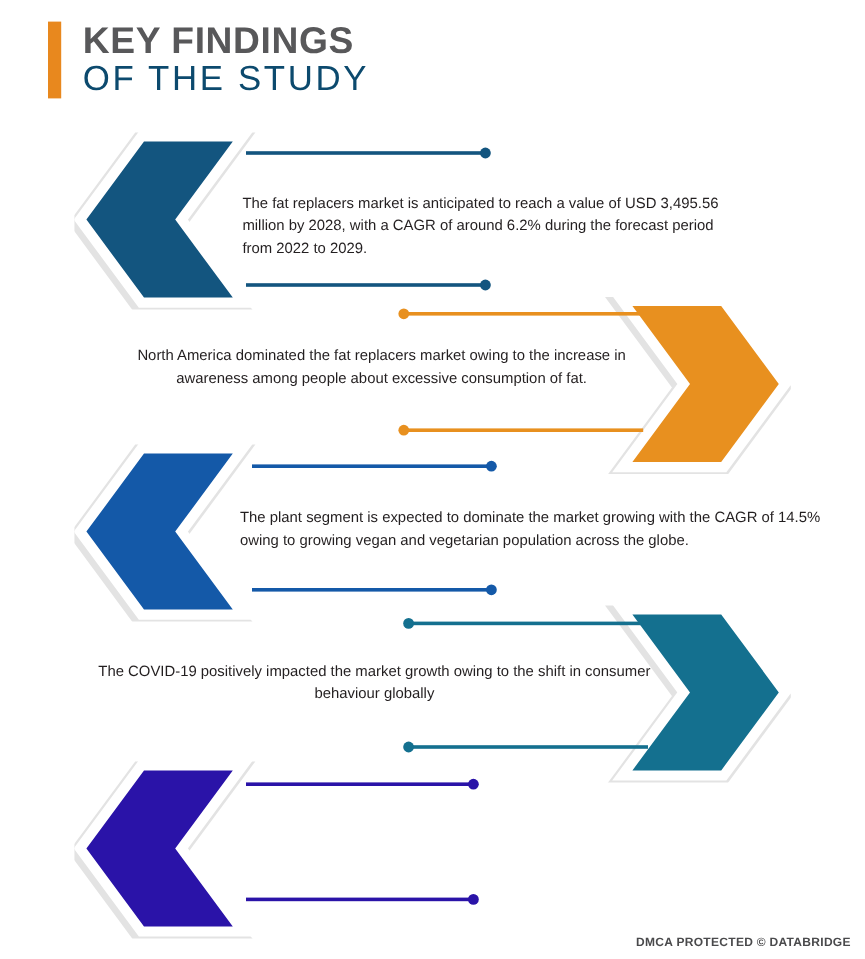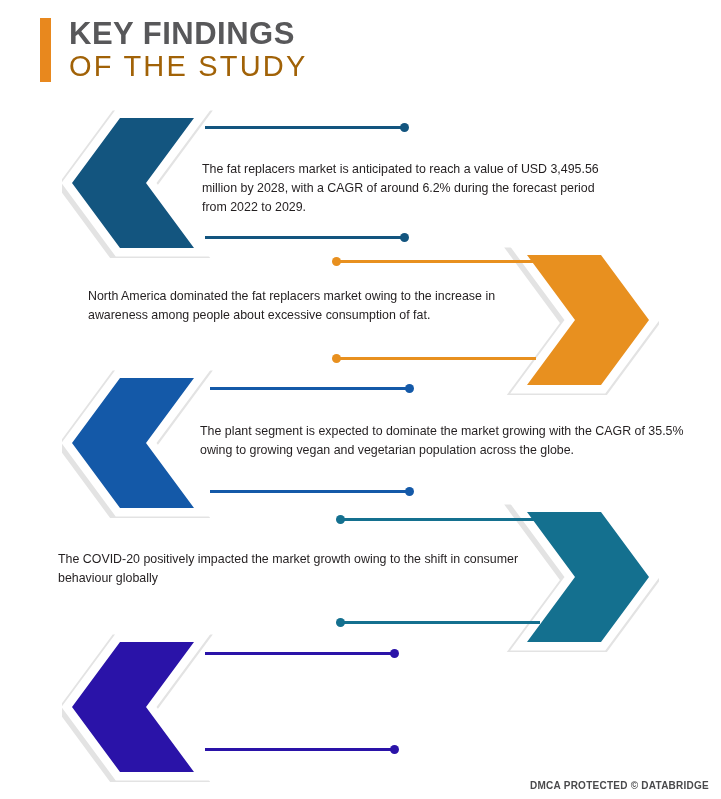--- a/index.html
+++ b/index.html
@@ -35,21 +35,21 @@
     font-weight: bold;
     letter-spacing: 0.5px;
     color: #58585A;
     line-height: 1.02;
     font-family: "Liberation Sans", sans-serif;
   }
   #title-line2 {
     font-size: 29px;
     font-weight: normal;
     letter-spacing: 2.2px;
-    color: #a16207;
+    color: #0c4a6e;
     line-height: 1.12;
     font-family: "Liberation Sans", sans-serif;
   }
 
   
   .row {
     position: absolute;
     left: 0;
     width: 579px;
     height: 150px;
@@ -84,21 +84,21 @@
 
   
   .text-block {
     position: absolute;
     font-size: 12.4px;
     line-height: 1.52;
     color: #231F20;
     font-family: "Liberation Sans", sans-serif;
   }
   .text-block.align-left  { text-align: left; }
-  .text-block.align-right { text-align: left; }
+  .text-block.align-right { text-align: center; }
 
   
   #footer {
     position: absolute;
     right: 12px;
     bottom: 8px;
     font-size: 10px;
     letter-spacing: 0.25px;
     font-weight: bold;
     color: #4A4A4C;
@@ -156,37 +156,37 @@
           <polygon points="132,10 58,10 10,75 58,140 132,140 84,75" fill="none" stroke="#ffffff" stroke-width="17" stroke-linejoin="miter"></polygon>
           <polygon points="132,10 58,10 10,75 58,140 132,140 84,75" fill="#1459A8"></polygon>
         </svg>
       </div>
       <div class="connector" style="left: 210px; top: 19px; width: 200px; background: rgb(20, 89, 168);">
         <div class="dot at-right" style="background: rgb(20, 89, 168);"></div>
       </div>
       <div class="connector" style="left: 210px; top: 122px; width: 200px; background: rgb(20, 89, 168);">
         <div class="dot at-right" style="background: rgb(20, 89, 168);"></div>
       </div>
-      <div class="text-block align-left" style="left: 200px; top: 54px; width: 515px;">The plant segment is expected to dominate the market growing with the CAGR of 35.5% owing to growing vegan and vegetarian population across the globe.</div>
+      <div class="text-block align-left" style="left: 200px; top: 54px; width: 515px;">The plant segment is expected to dominate the market growing with the CAGR of 14.5% owing to growing vegan and vegetarian population across the globe.</div>
     </div>
     <div class="row" style="top: 502px;">
       <div class="chev-wrap right">
         <svg class="chev-svg" viewBox="0 0 168 150">
           <polygon points="36,10 110,10 158,75 110,140 36,140 84,75" fill="none" stroke="#d9d9d9" stroke-width="21" stroke-linejoin="miter" transform="translate(-2,3)" opacity="0.75"></polygon>
           <polygon points="36,10 110,10 158,75 110,140 36,140 84,75" fill="none" stroke="#ffffff" stroke-width="17" stroke-linejoin="miter"></polygon>
           <polygon points="36,10 110,10 158,75 110,140 36,140 84,75" fill="#14708F"></polygon>
         </svg>
       </div>
       <div class="connector" style="left: 340px; top: 16px; width: 200px; background: rgb(20, 112, 143);">
         <div class="dot at-left" style="background: rgb(20, 112, 143);"></div>
       </div>
       <div class="connector" style="left: 340px; top: 119px; width: 200px; background: rgb(20, 112, 143);">
         <div class="dot at-left" style="background: rgb(20, 112, 143);"></div>
       </div>
-      <div class="text-block align-right" style="left: 58px; top: 48px; width: 508px;">The COVID-20 positively impacted the market growth owing to the shift in consumer behaviour globally</div>
+      <div class="text-block align-right" style="left: 58px; top: 48px; width: 508px;">The COVID-19 positively impacted the market growth owing to the shift in consumer behaviour globally</div>
     </div>
     <div class="row" style="top: 632px;">
       <div class="chev-wrap left">
         <svg class="chev-svg" viewBox="0 0 168 150">
           <polygon points="132,10 58,10 10,75 58,140 132,140 84,75" fill="none" stroke="#d9d9d9" stroke-width="21" stroke-linejoin="miter" transform="translate(-2,3)" opacity="0.75"></polygon>
           <polygon points="132,10 58,10 10,75 58,140 132,140 84,75" fill="none" stroke="#ffffff" stroke-width="17" stroke-linejoin="miter"></polygon>
           <polygon points="132,10 58,10 10,75 58,140 132,140 84,75" fill="#2A13A8"></polygon>
         </svg>
       </div>
       <div class="connector" style="left: 205px; top: 20px; width: 190px; background: rgb(42, 19, 168);">

